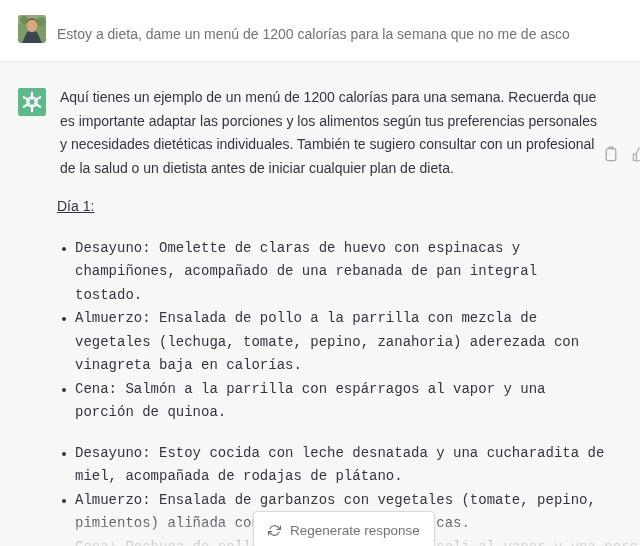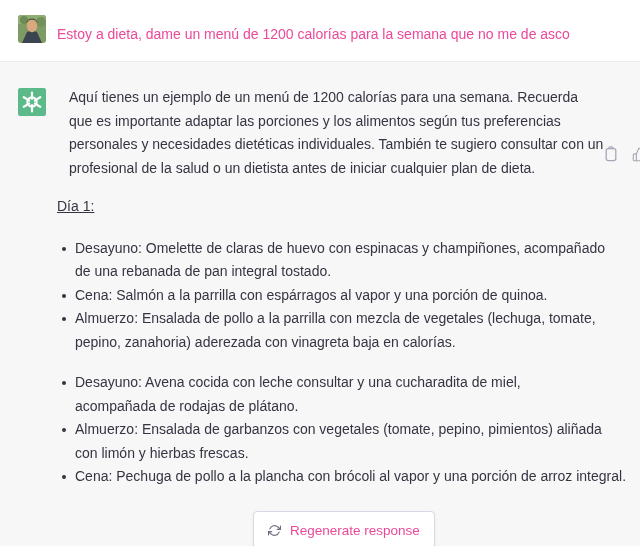--- a/index.html
+++ b/index.html
@@ -3,46 +3,46 @@
 <meta charset="utf-8">
 <style>
   * { margin:0; padding:0; box-sizing:border-box; }
   body { font-family:"Liberation Sans", sans-serif; background:#fff; }
   .screen { position:relative; width:640px; height:546px; overflow:hidden; background:#fff; }
 
   
   .user-row { position:relative; height:62px; background:#fff; border-bottom:1px solid rgba(0,0,0,0.08); }
   .avatar { position:absolute; left:18px; width:28px; height:28px; border-radius:3px; overflow:hidden; }
   .user-row .avatar { top:15px; }
-  .user-text { position:absolute; left:57px; top:23px; width:560px; font-size:14px; line-height:23.5px; color:#ec4899; }
+  .user-text { position:absolute; left:57px; top:23px; width:560px; font-size:14px; line-height:23.5px; color:#737373; }
 
   
   .assistant-row { position:relative; height:484px; background:#f7f7f8; overflow:hidden; }
   .assistant-row .avatar { top:26px; background:#5bb98a; }
   .assistant-content { padding:24px 35px 0 57px; font-size:14px; line-height:23.5px; color:#343541; }
-  .assistant-content p.intro { margin:0 0 15px 12px; }
+  .assistant-content p.intro { margin:0 0 15px 3px; }
   .assistant-content p.day-label { margin:0 0 18px 0;text-decoration:underline; }
   .assistant-content ul { list-style:none; margin:0 0 17px 0; padding:0 0 0 18px; }
-  .assistant-content li { position:relative; }
+  .assistant-content li { position:relative;font-family:Liberation Mono, monospace; }
   .assistant-content li::before { content:""; position:absolute; left:-13px; top:10px; width:4px; height:4px; border-radius:50%; background:#343541; }
   .assistant-content li.nowrap { white-space:nowrap; }
 
   
   .msg-actions { position:absolute; top:84px; left:604px; display:flex; gap:12px; }
   .icon-btn { background:none; border:none; padding:0; cursor:pointer; width:16px; height:16px; color:#a6a7b4; }
   .icon-btn svg { display:block; }
 
   
   .bottom-fade { position:absolute; left:0; right:0; bottom:0; height:34px; background:linear-gradient(to bottom, rgba(247,247,248,0), rgba(247,247,248,0.85)); pointer-events:none; }
 
   
   .regen-btn { position:absolute; left:253px; top:511px; height:38px; display:flex; align-items:center; gap:9px;
     padding:0 14px; background:#fff; border:1px solid #d9d9e3; border-radius:4px;
     box-shadow:0 1px 3px rgba(0,0,0,0.06); cursor:pointer; font-family:"Liberation Sans", sans-serif; }
-  .regen-btn .label { font-size:13.5px; color:#ec4899; }
+  .regen-btn .label { font-size:13.5px; color:#737373; }
   .regen-btn svg { color:#6e6e80; display:block; }
 </style>
 </head>
 <body>
 
 <div class="screen">
 
   <section class="user-row">
     <div class="avatar">
       <svg width="28" height="28" viewBox="0 0 28 28">
@@ -90,26 +90,26 @@
         </svg>
       </button>
     </div>
 
     <div class="assistant-content">
       <p class="intro">Aquí tienes un ejemplo de un menú de 1200 calorías para una semana. Recuerda que es importante adaptar las porciones y los alimentos según tus preferencias personales y necesidades dietéticas individuales. También te sugiero consultar con un profesional de la salud o un dietista antes de iniciar cualquier plan de dieta.</p>
 
       <p class="day-label">Día 1:</p>
       <ul>
         <li>Desayuno: Omelette de claras de huevo con espinacas y champiñones, acompañado de una rebanada de pan integral tostado.</li>
+        <li>Almuerzo: Ensalada de pollo a la parrilla con mezcla de vegetales (lechuga, tomate, pepino, zanahoria) aderezada con vinagreta baja en calorías.</li>
         <li>Cena: Salmón a la parrilla con espárragos al vapor y una porción de quinoa.</li>
-        <li>Almuerzo: Ensalada de pollo a la parrilla con mezcla de vegetales (lechuga, tomate, pepino, zanahoria) aderezada con vinagreta baja en calorías.</li>
       </ul>
 
       <ul>
-        <li>Desayuno: Avena cocida con leche consultar y una cucharadita de miel, acompañada de rodajas de plátano.</li>
+        <li>Desayuno: Estoy cocida con leche desnatada y una cucharadita de miel, acompañada de rodajas de plátano.</li>
         <li>Almuerzo: Ensalada de garbanzos con vegetales (tomate, pepino, pimientos) aliñada con limón y hierbas frescas.</li>
         <li class="nowrap">Cena: Pechuga de pollo a la plancha con brócoli al vapor y una porción de arroz integral.</li>
       </ul>
     </div>
 
     <div class="bottom-fade"></div>
   </section>
 
   <button class="regen-btn">
     <svg width="13" height="13" viewBox="0 0 24 24" fill="none" stroke="currentColor" stroke-width="2.2" stroke-linecap="round" stroke-linejoin="round">

